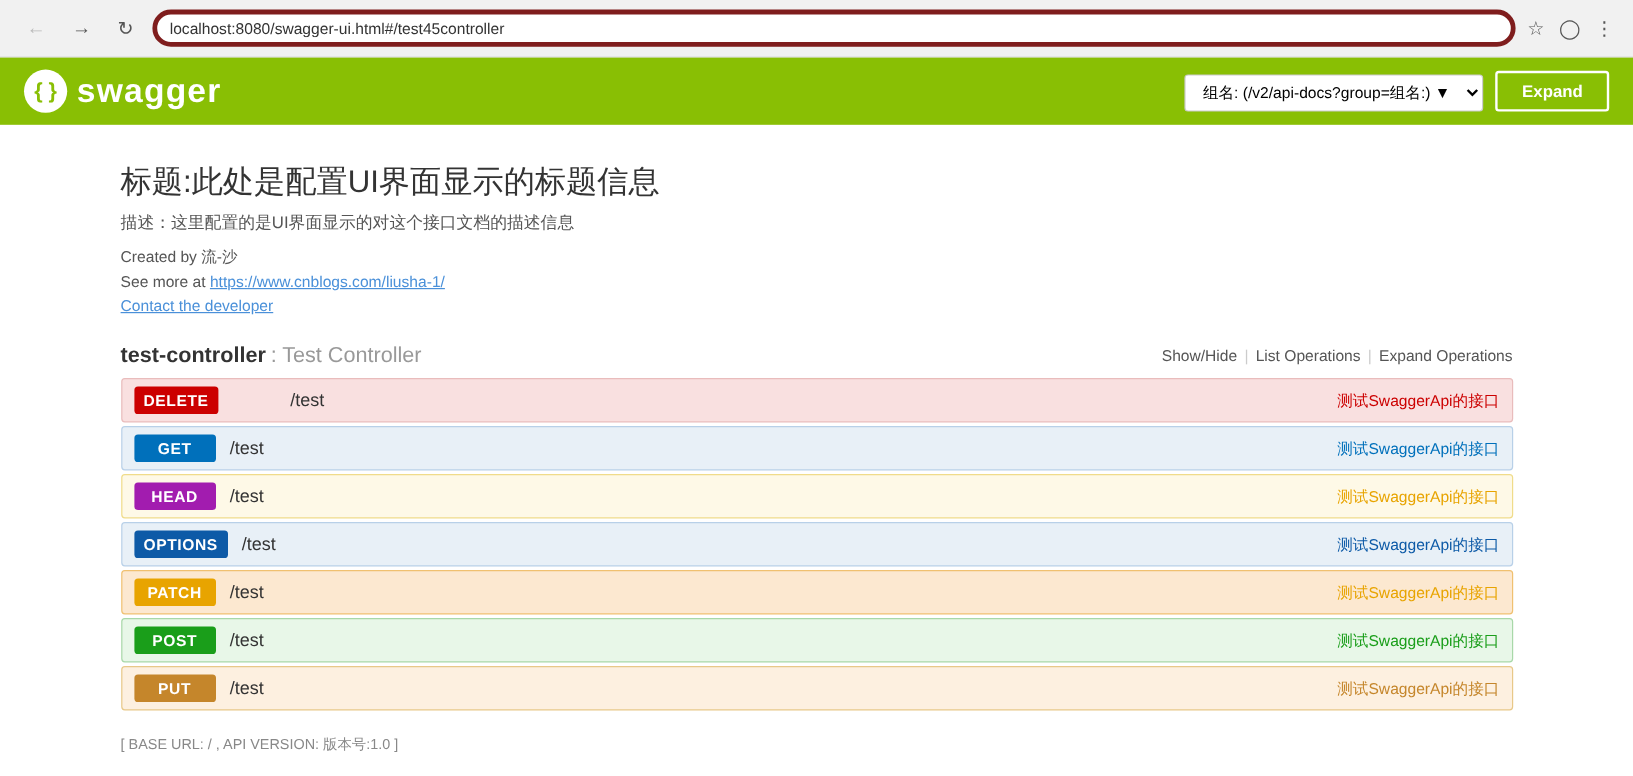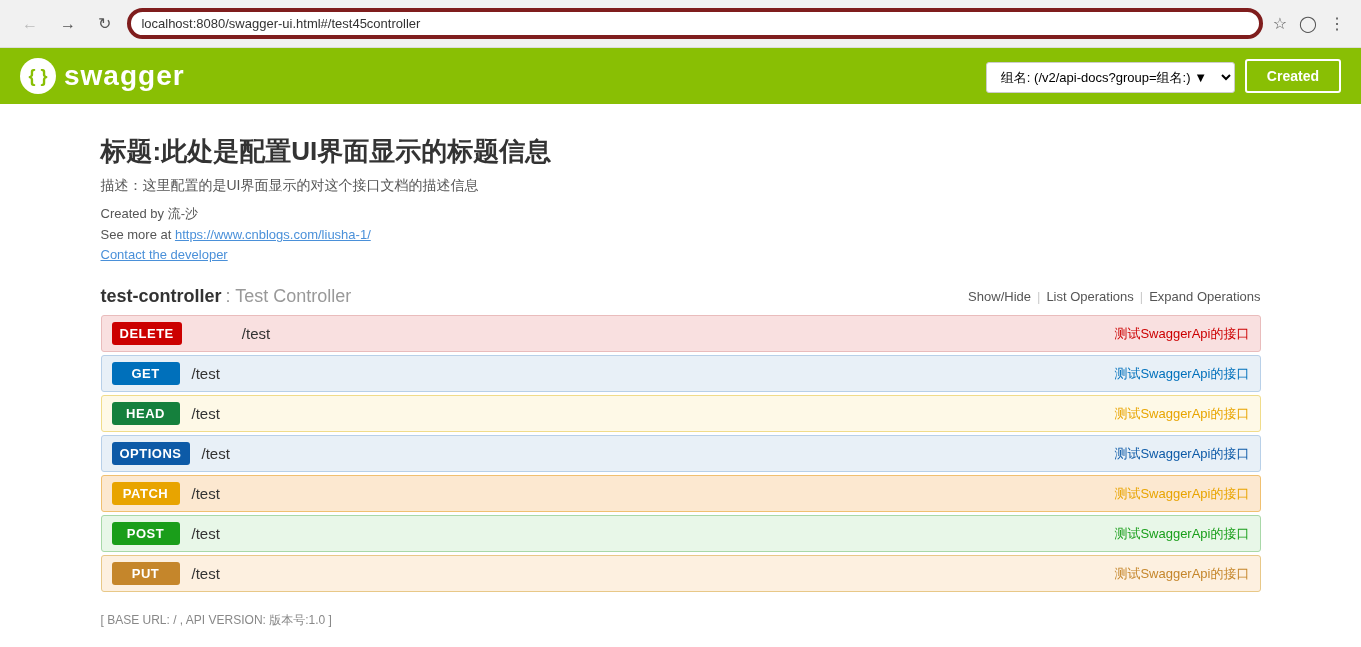--- a/index.html
+++ b/index.html
@@ -63,21 +63,21 @@
     
     .content {
       max-width: 1200px;
       margin: 0 auto;
       padding: 30px 20px 20px 20px;
     }
 
     
     .info-title {
       font-size: 26px;
-      font-weight: bold;
+      font-weight: normal;
       margin-bottom: 8px;
       color: #333;
     }
     .info-description {
       font-size: 14px;
       color: #555;
       margin-bottom: 10px;
     }
     .info-created {
       font-size: 13px;
@@ -155,21 +155,21 @@
       padding: 4px 8px;
       font-size: 13px;
       font-weight: bold;
       color: #fff;
       border-radius: 3px;
       margin-right: 12px;
       letter-spacing: 0.5px;
     }
     .badge-delete { background-color: #c00; }
     .badge-get { background-color: #0070bb; }
-    .badge-head { background-color: #15803d; }
+    .badge-head { background-color: #a21caf; }
     .badge-options { background-color: #0d5aa7; }
     .badge-patch { background-color: #e8a400; }
     .badge-post { background-color: #1a9e1a; }
     .badge-put { background-color: #c5862b; }
 
     .api-path {
       font-size: 15px;
       color: #333;
       flex: 1;
     }
@@ -252,21 +252,21 @@
   </div>
 </div>
 
 <div class="header">
   <div class="header-logo">
     <div class="logo-icon">{ }</div>
     <span class="logo-text">swagger</span>
   </div>
   <div class="header-right">
     <select class="url-select"><option>组名: (/v2/api-docs?group=组名:) ▼</option></select>
-    <button class="explore-btn">Created</button>
+    <button class="explore-btn">Expand</button>
   </div>
 </div>
 
 <div class="content">
 
   <div class="info-section">
     <div class="info-title">标题:此处是配置UI界面显示的标题信息</div>
     <div class="info-description">描述：这里配置的是UI界面显示的对这个接口文档的描述信息</div>
     <div class="info-created">Created by 流-沙</div>
     <div class="info-see-more">

